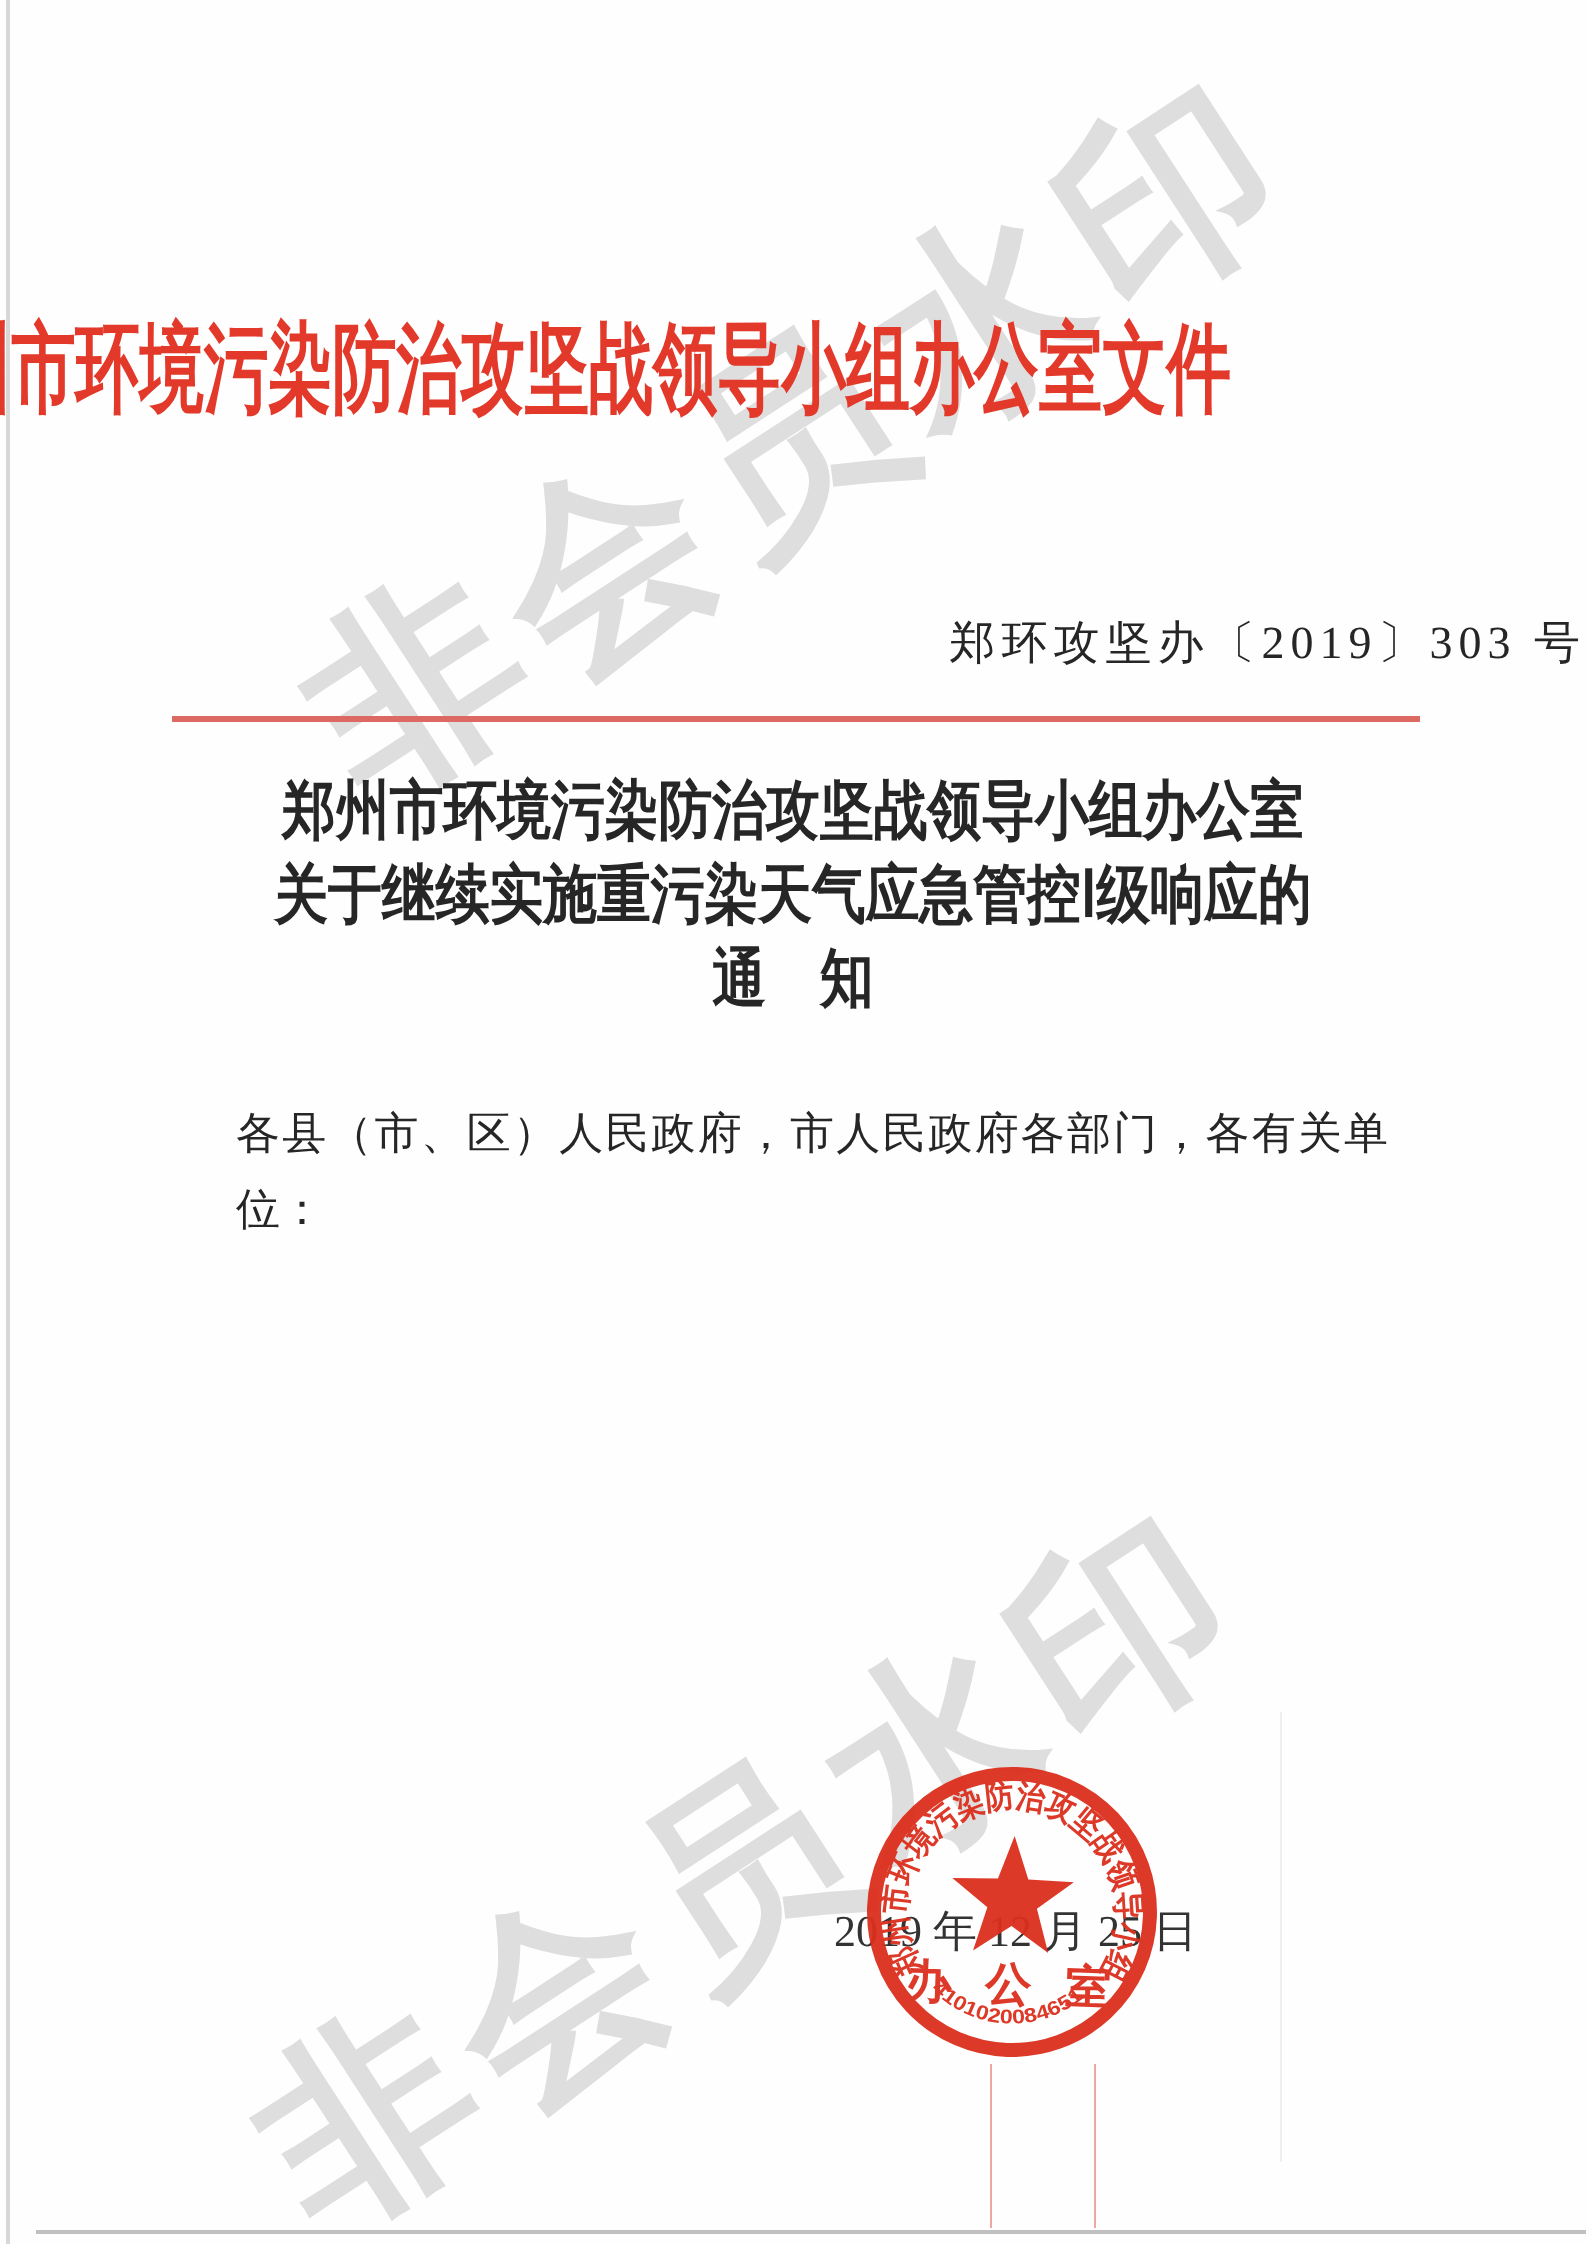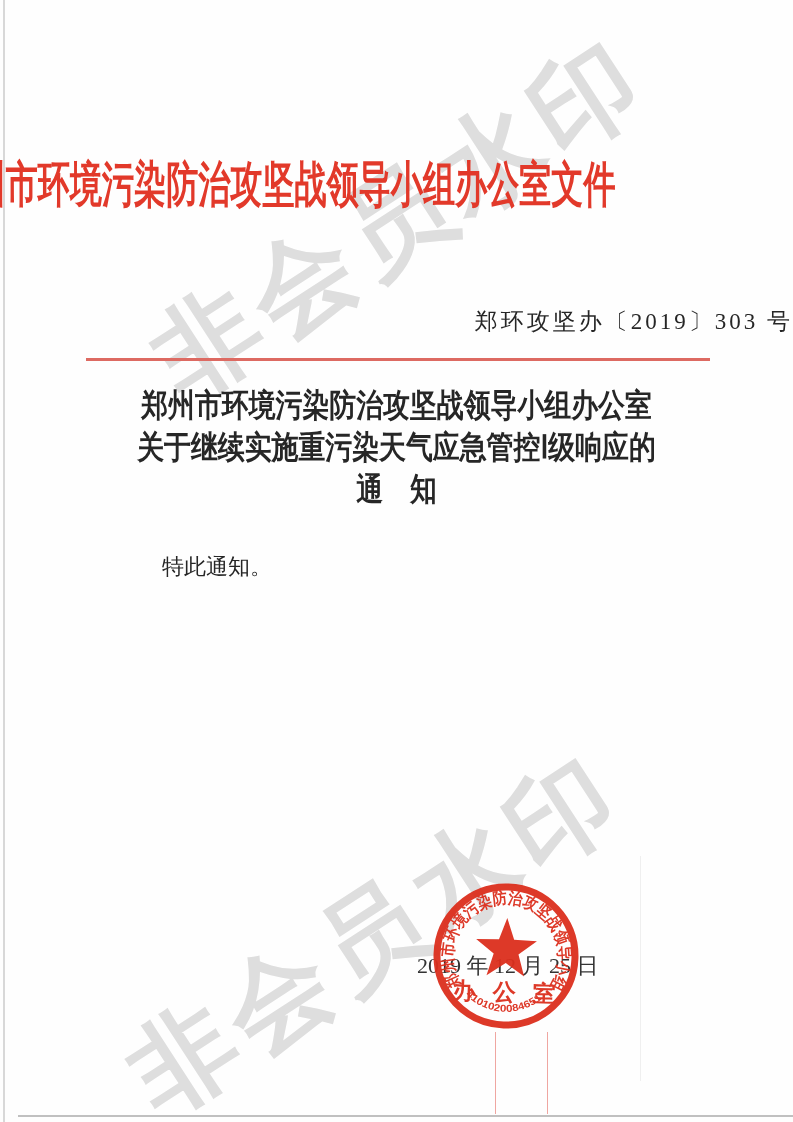--- a/index.html
+++ b/index.html
@@ -93,21 +93,21 @@
 
   <div class="red-line"></div>
 
   <div class="doc-title">
     <div>郑州市环境污染防治攻坚战领导小组办公室</div>
     <div>关于继续实施重污染天气应急管控Ⅰ级响应的</div>
     <div>通　知</div>
   </div>
 
   <div class="body-text">
-    <p>特此通知。</p>
+    <p class="salutation">各县（市、区）人民政府，市人民政府各部门，各有关单位：</p>
   </div>
 
   <div class="date-line">2019 年 12 月 25 日</div>
 
   <svg class="seal" width="200" height="200" viewBox="-100 -100 200 200" xmlns="http://www.w3.org/2000/svg">
     <defs>
       <path id="ringArc" d="M -44,30 A 53,53 0 1 1 44,30" fill="none"></path>
       <path id="serialArc" d="M -39,40 A 56,56 0 0 0 39,40" fill="none"></path>
     </defs>
     <circle cx="0" cy="0" r="69" fill="none" stroke="#dc2f1d" stroke-width="7"></circle>

